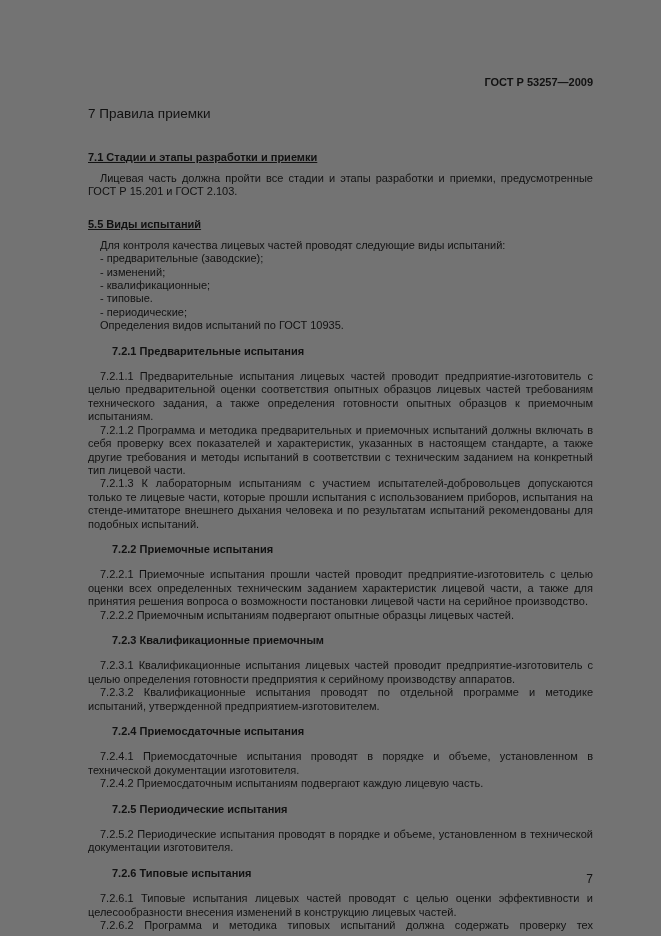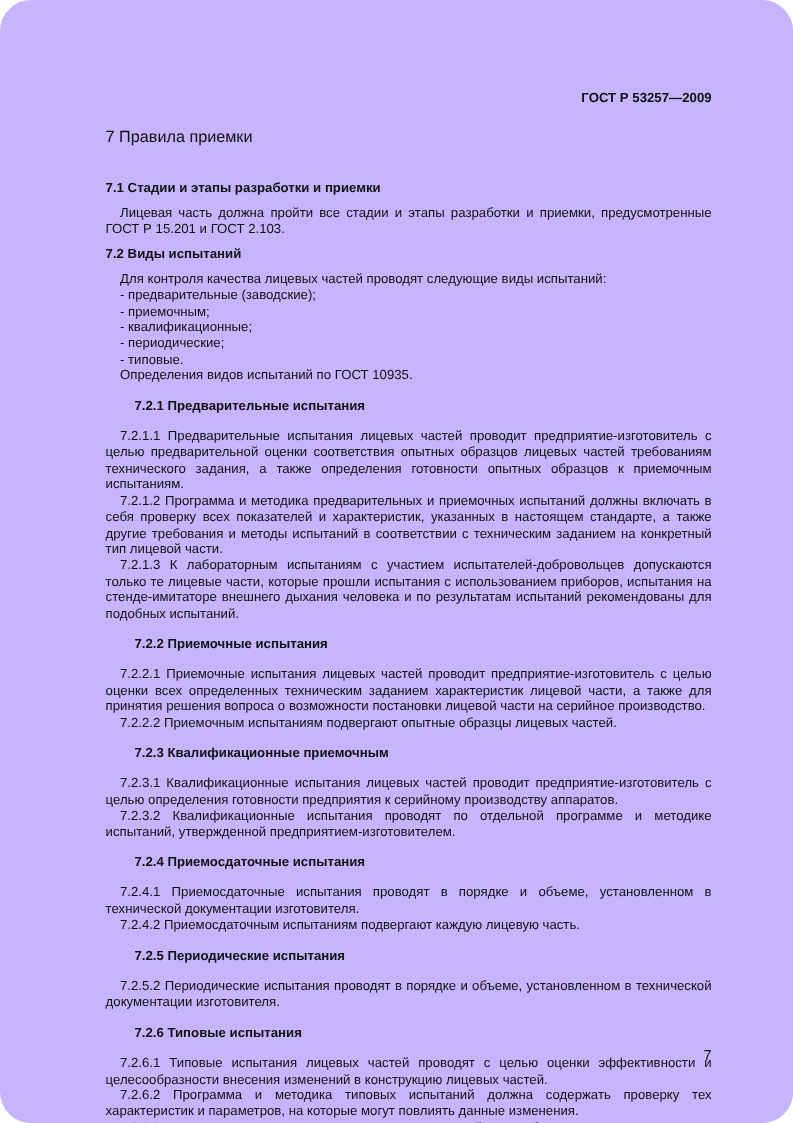--- a/index.html
+++ b/index.html
@@ -13,38 +13,38 @@
     font-family: "Liberation Sans", sans-serif;
     color: #111111;
     position: relative;
   }
   .page {
     position: relative;
     box-sizing: border-box;
     width: 661px;
     height: 936px;
     padding: 76px 68px 0 88px;
-    background: #c4b5fd;
-    border-radius: 26px;
+    background: #737373;
   }
   .running-header {
     text-align: right;
     font-size: 11px;
     font-weight: bold;
     margin: 0 0 18px 0;
   }
   .doc-title {
     font-size: 13.5px;
     font-weight: normal;
     margin: 0 0 30px 0;
   }
   .h2 {
     font-size: 11px;
     font-weight: bold;
-    margin: 7px 0 9px 0;
+    margin: 19px 0 9px 0;
+    text-decoration: underline;
   }
   .h3 {
     font-size: 11px;
     font-weight: bold;
     margin: 12px;
     text-indent: 12px;
     line-height: 13.4px;
   }
   .p {
     font-size: 11px;
@@ -74,36 +74,36 @@
   <div class="running-header">
     <span>ГОСТ Р 53257—2009</span>
   </div>
 
   <div>
     <h1 class="doc-title">7 Правила приемки</h1>
 
     <h2 class="h2">7.1 Стадии и этапы разработки и приемки</h2>
     <p class="p">Лицевая часть должна пройти все стадии и этапы разработки и приемки, предусмотренные ГОСТ Р 15.201 и ГОСТ 2.103.</p>
 
-    <h2 class="h2">7.2 Виды испытаний</h2>
+    <h2 class="h2">5.5 Виды испытаний</h2>
     <p class="p">Для контроля качества лицевых частей проводят следующие виды испытаний:</p>
     <p class="li">- предварительные (заводские);</p>
-    <p class="li">- приемочным;</p>
+    <p class="li">- изменений;</p>
     <p class="li">- квалификационные;</p>
+    <p class="li">- типовые.</p>
     <p class="li">- периодические;</p>
-    <p class="li">- типовые.</p>
     <p class="p">Определения видов испытаний по ГОСТ 10935.</p>
 
     <h3 class="h3">7.2.1 Предварительные испытания</h3>
     <p class="p">7.2.1.1 Предварительные испытания лицевых частей проводит предприятие-изготовитель с целью предварительной оценки соответствия опытных образцов лицевых частей требованиям технического задания, а также определения готовности опытных образцов к приемочным испытаниям.</p>
     <p class="p">7.2.1.2 Программа и методика предварительных и приемочных испытаний должны включать в себя проверку всех показателей и характеристик, указанных в настоящем стандарте, а также другие требования и методы испытаний в соответствии с техническим заданием на конкретный тип лицевой части.</p>
     <p class="p">7.2.1.3 К лабораторным испытаниям с участием испытателей-добровольцев допускаются только те лицевые части, которые прошли испытания с использованием приборов, испытания на стенде-имитаторе внешнего дыхания человека и по результатам испытаний рекомендованы для подобных испытаний.</p>
 
     <h3 class="h3">7.2.2 Приемочные испытания</h3>
-    <p class="p">7.2.2.1 Приемочные испытания лицевых частей проводит предприятие-изготовитель с целью оценки всех определенных техническим заданием характеристик лицевой части, а также для принятия решения вопроса о возможности постановки лицевой части на серийное производство.</p>
+    <p class="p">7.2.2.1 Приемочные испытания прошли частей проводит предприятие-изготовитель с целью оценки всех определенных техническим заданием характеристик лицевой части, а также для принятия решения вопроса о возможности постановки лицевой части на серийное производство.</p>
     <p class="p">7.2.2.2 Приемочным испытаниям подвергают опытные образцы лицевых частей.</p>
 
     <h3 class="h3">7.2.3 Квалификационные приемочным</h3>
     <p class="p">7.2.3.1 Квалификационные испытания лицевых частей проводит предприятие-изготовитель с целью определения готовности предприятия к серийному производству аппаратов.</p>
     <p class="p">7.2.3.2 Квалификационные испытания проводят по отдельной программе и методике испытаний, утвержденной предприятием-изготовителем.</p>
 
     <h3 class="h3">7.2.4 Приемосдаточные испытания</h3>
     <p class="p">7.2.4.1 Приемосдаточные испытания проводят в порядке и объеме, установленном в технической документации изготовителя.</p>
     <p class="p">7.2.4.2 Приемосдаточным испытаниям подвергают каждую лицевую часть.</p>
 

